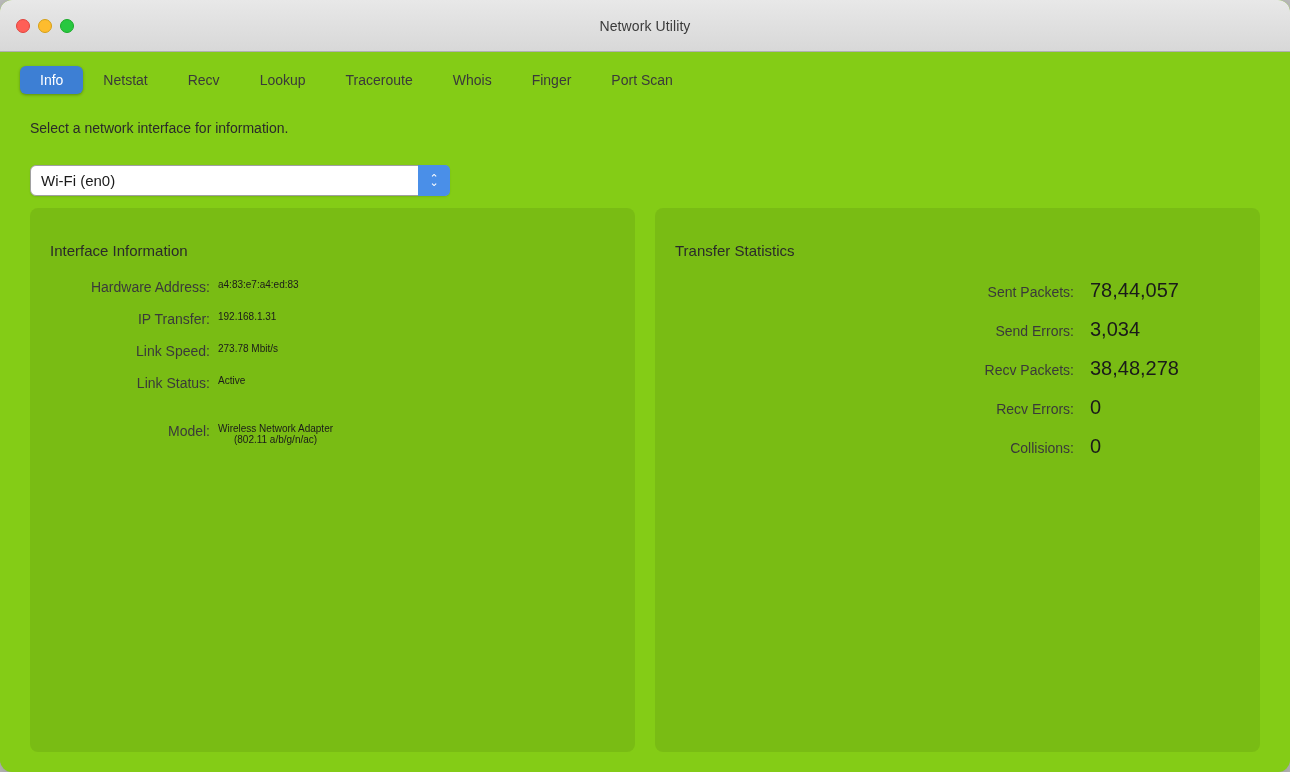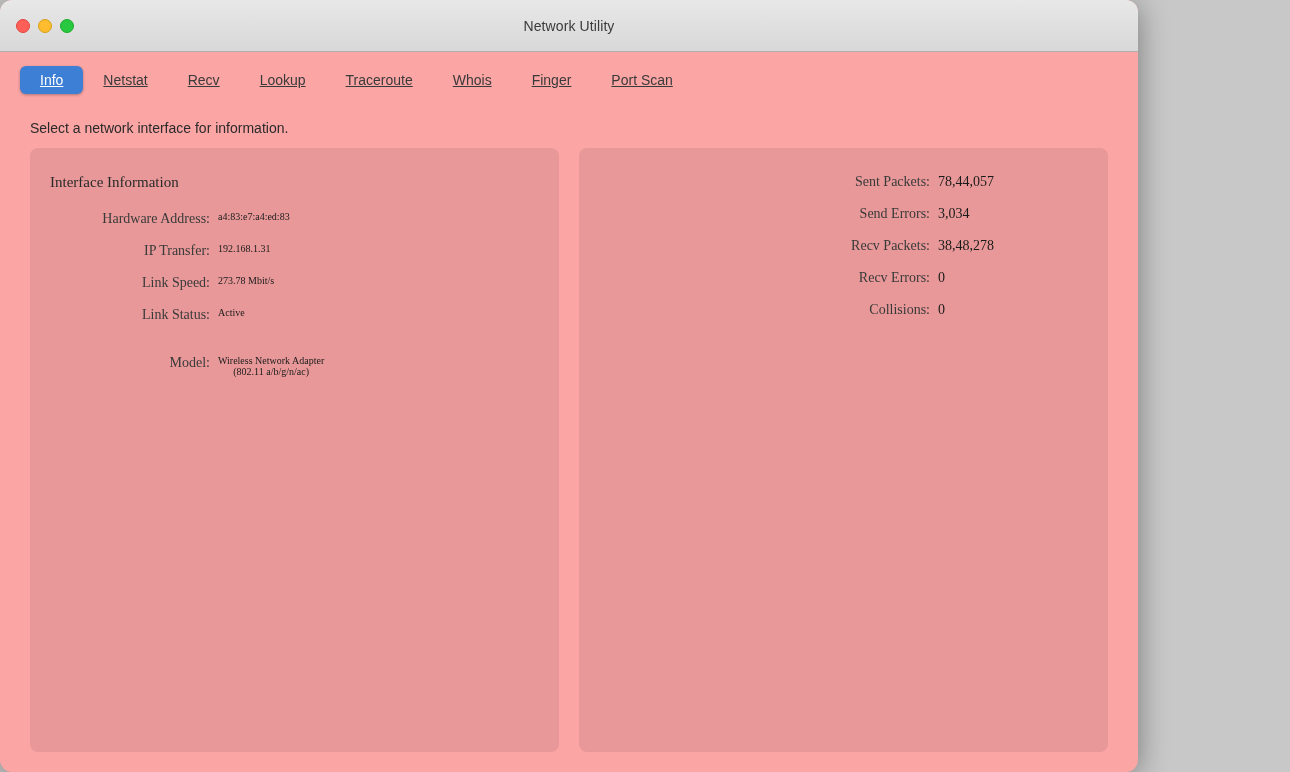--- a/index.html
+++ b/index.html
@@ -8,23 +8,23 @@
       font-family: -apple-system, BlinkMacSystemFont, "San Francisco", "Helvetica Neue", sans-serif;
       background: #c8c8c8;
       width: 1290px;
       height: 772px;
       overflow: hidden;
       display: flex;
       flex-direction: column;
     }
 
     .window {
-      width: 1138px;
+      width: 1290px;
       height: 772px;
-      background: #fca5a5;
+      background: #84cc16;
       border-radius: 12px;
       display: flex;
       flex-direction: column;
       overflow: hidden;
       box-shadow: 0 4px 30px rgba(0,0,0,0.4);
     }
 
     
     .title-bar {
       background: linear-gradient(to bottom, #e8e8e8, #d8d8d8);
@@ -74,21 +74,20 @@
 
     .tab {
       padding: 6px 20px;
       font-size: 14px;
       color: #3a3a3a;
       cursor: pointer;
       border-radius: 6px;
       white-space: nowrap;
       user-select: none;
       font-weight: 400;
-      text-decoration: underline;
     }
 
     .tab.active {
       background: #3d7fd4;
       color: white;
       font-weight: 500;
       box-shadow: 0 1px 3px rgba(0,0,0,0.3);
     }
 
     
@@ -96,21 +95,21 @@
       flex: 1;
       padding: 16px 30px 20px 30px;
       display: flex;
       flex-direction: column;
       gap: 12px;
     }
 
     .select-label {
       font-size: 14px;
       color: #2a2a2a;
-      margin-bottom: 0;
+      margin-bottom: 17px;
     }
 
     
     .select-wrapper {
       position: relative;
       width: 420px;
     }
 
     .network-select {
       width: 100%;
@@ -164,23 +163,22 @@
     .info-panels {
       display: flex;
       gap: 20px;
       flex: 1;
     }
 
     .panel {
       flex: 1;
       background: rgba(0,0,0,0.08);
       border-radius: 8px;
-      padding: 26px 20px;
+      padding: 34px 20px;
       min-height: 380px;
-      font-family: Liberation Serif, serif;
     }
 
     .panel-title {
       font-size: 15px;
       font-weight: 500;
       color: #2a2a2a;
       margin-bottom: 20px;
     }
 
     .field-row {
@@ -202,34 +200,34 @@
       font-size: 10px;
       color: #1a1a1a;
       font-weight: 400;
     }
 
     
     .stat-row {
       display: flex;
       align-items: baseline;
       margin-bottom: 16px;
-      gap: 8px;
+      gap: 16px;
       justify-content: flex-end;
       padding-right: 60px;
     }
 
     .stat-label {
       font-size: 14px;
       color: #3a3a3a;
       text-align: right;
       min-width: 140px;
     }
 
     .stat-value {
-      font-size: 14px;
+      font-size: 20px;
       color: #1a1a1a;
       min-width: 90px;
     }
   </style>
 </head>
 <body>
 
 <div class="window">
 
   <div class="title-bar">
@@ -248,20 +246,26 @@
     <div class="tab">Lookup</div>
     <div class="tab">Traceroute</div>
     <div class="tab">Whois</div>
     <div class="tab">Finger</div>
     <div class="tab">Port Scan</div>
   </div>
 
   <div class="content">
     <div class="select-label">Select a network interface for information.</div>
 
+    <div class="select-wrapper">
+      <select class="network-select">
+        <option>Wi-Fi (en0)</option>
+      </select>
+      <div class="select-arrow"></div>
+    </div>
 
     <div class="info-panels">
 
       <div class="panel">
         <div class="panel-title">Interface Information</div>
 
         <div class="field-row">
           <span class="field-label">Hardware Address:</span>
           <span class="field-value">a4:83:e7:a4:ed:83</span>
         </div>
@@ -283,20 +287,21 @@
 
 
         <div class="field-row" style="align-items: flex-start; margin-top: 32px;">
           <span class="field-label">Model:</span>
           <span class="field-value" style="white-space: pre-line; text-align: center;">Wireless Network Adapter
 (802.11 a/b/g/n/ac)</span>
         </div>
       </div>
 
       <div class="panel">
+        <div class="panel-title">Transfer Statistics</div>
 
         <div class="stat-row">
           <span class="stat-label">Sent Packets:</span>
           <span class="stat-value">78,44,057</span>
         </div>
 
         <div class="stat-row">
           <span class="stat-label">Send Errors:</span>
           <span class="stat-value">3,034</span>
         </div>

